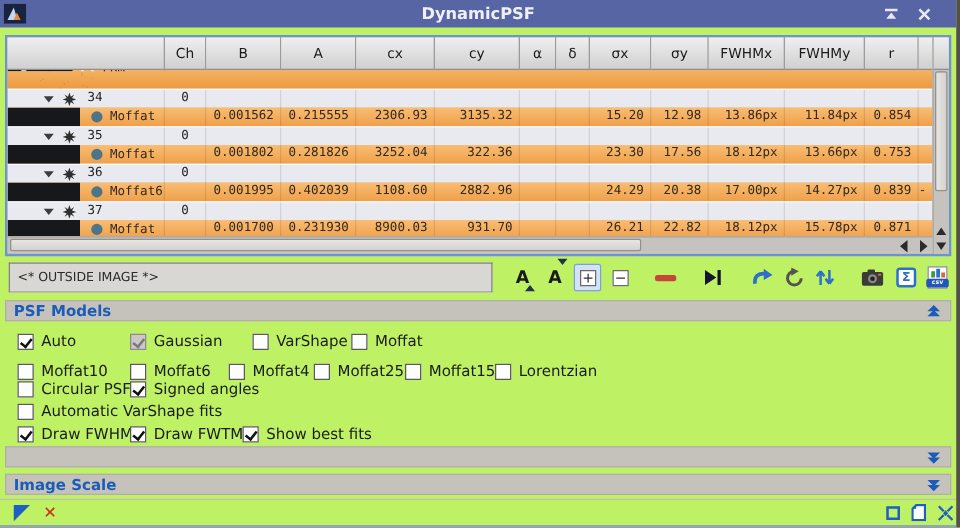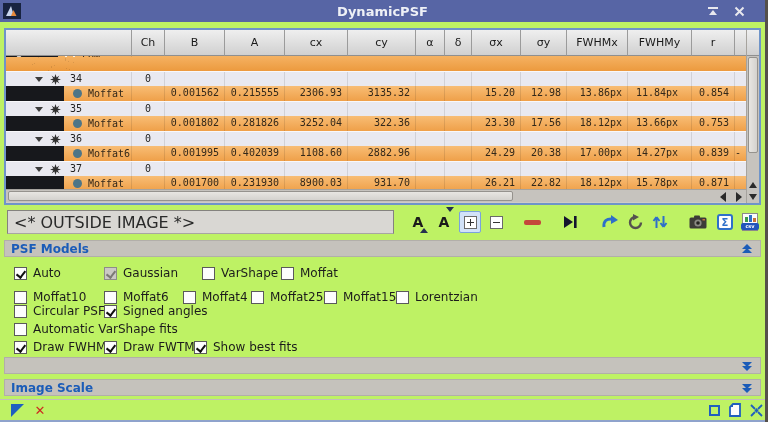--- a/index.html
+++ b/index.html
@@ -29,21 +29,21 @@
   .row { display:flex; height:15px; }
   .row.orange { background:linear-gradient(#f8bd75,#efa049); }
   .row.group  { background:linear-gradient(#f5b263,#ec9a3e);flex-direction:column; }
   .row.light  { background:#e9e9f0; border-top:1px solid #f8f8fb; }
   .cell { height:100%; border-right:1px solid rgba(0,0,0,0.10); overflow:hidden;
           font-family:"DejaVu Sans Mono", monospace; font-size:10px; line-height:14px; color:#33281a; }
   .num { text-align:right; padding-right:5px; }
   .ctr { text-align:center; color:#222; }
   .c0{width:126px;} .c1{width:33px;} .c2{width:60px;} .c3{width:60px;} .c4{width:63px;}
   .c5{width:68px;} .c6{width:29px;} .c7{width:27px;} .c8{width:49px;} .c9{width:46px;}
-  .c10{width:61px;} .c11{width:64px;text-align:center;} .c12{width:43px;} .c13{width:11px; flex:1; border-right:none;}
+  .c10{width:61px;} .c11{width:64px;} .c12{width:43px;} .c13{width:11px; flex:1; border-right:none;}
   .tree { display:flex; align-items:center; }
   .blackbox { height:100%; background:#17181c; display:flex; align-items:center; flex:none; }
   .bb-group { width:52px; } .bb-fit { width:58px; }
   .tri-dn { width:0; height:0; border-left:4px solid transparent; border-right:4px solid transparent;
             border-top:5px solid #3c3c3c; display:inline-block; }
   .tri-light { border-top-color:#cfcfcf; margin-left:9px; }
   .grp-cbx { width:10px; height:10px; border:2px solid #fdf4e4; margin-left:7px; flex:none; }
   .grp-label { margin-left:7px; font-family:"DejaVu Sans Mono", monospace; font-size:10px; color:#2b2013; }
   .star-tri { margin-left:29px; }
   .star-ico { margin-left:7px; flex:none; }
@@ -65,21 +65,21 @@
   .vtrack { flex:1; position:relative; }
   .vthumb { position:absolute; left:1px; top:1px; width:10px; height:96px;
             background:linear-gradient(90deg,#e8e6e2,#d4d2ce); border:1px solid #95928d; border-radius:2px; }
   .varrow { height:12px; display:flex; align-items:center; justify-content:center; }
   .tri-u { width:0;height:0;border-left:4px solid transparent;border-right:4px solid transparent;border-bottom:6px solid #2a2a2a; }
   .tri-d { width:0;height:0;border-left:4px solid transparent;border-right:4px solid transparent;border-top:6px solid #2a2a2a; }
 
   
   .selector { position:absolute; left:7px; top:210px; width:387px; height:24px;
               background:#d9d7d3; border:1px solid #84827e; border-bottom-color:#a8a6a2;
-              font-size:16px; color:#2a2a2a; padding-left:6px; font-family:"DejaVu Sans", sans-serif; }
+              font-size:10px; color:#2a2a2a; padding-left:6px; font-family:"DejaVu Sans", sans-serif; }
   .toolbar { position:absolute; left:400px; top:208px; width:362px; height:28px; }
   .ticon { position:absolute; top:2px; width:24px; height:24px; display:flex;
            align-items:center; justify-content:center; cursor:default; }
   .fontbtn { font-size:14px; font-weight:bold; color:#1a1a1a; position:relative; }
   .tri-su { width:0;height:0;border-left:4px solid transparent;border-right:4px solid transparent;border-bottom:5px solid #25304f; }
   .tri-sd { width:0;height:0;border-left:4px solid transparent;border-right:4px solid transparent;border-top:5px solid #25304f; }
   .sqbtn { width:22px; height:22px; display:flex; align-items:center; justify-content:center; border-radius:2px; }
   .sqbtn.sel { background:#d2e2f8; border:1px solid #7aa2dc; }
   .sqico { width:13px; height:13px; background:#fff; border:1px solid #6a6a6a; position:relative; }
   .sqico::before { content:""; position:absolute; left:2px; top:5px; width:7px; height:1.6px; background:#333; }

